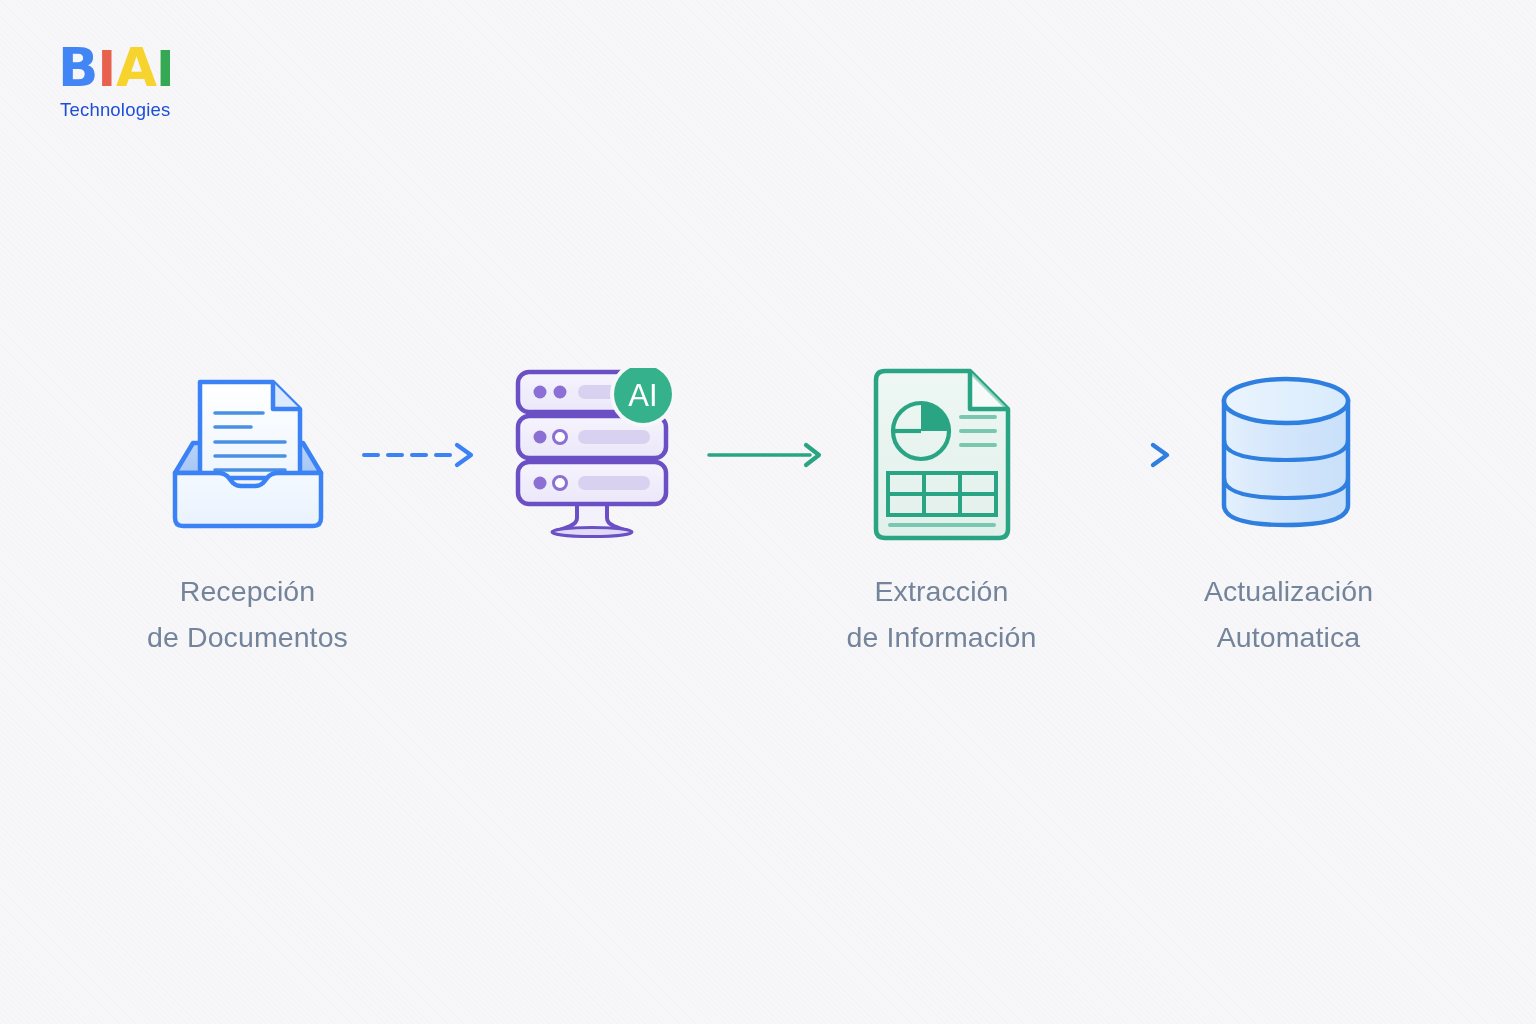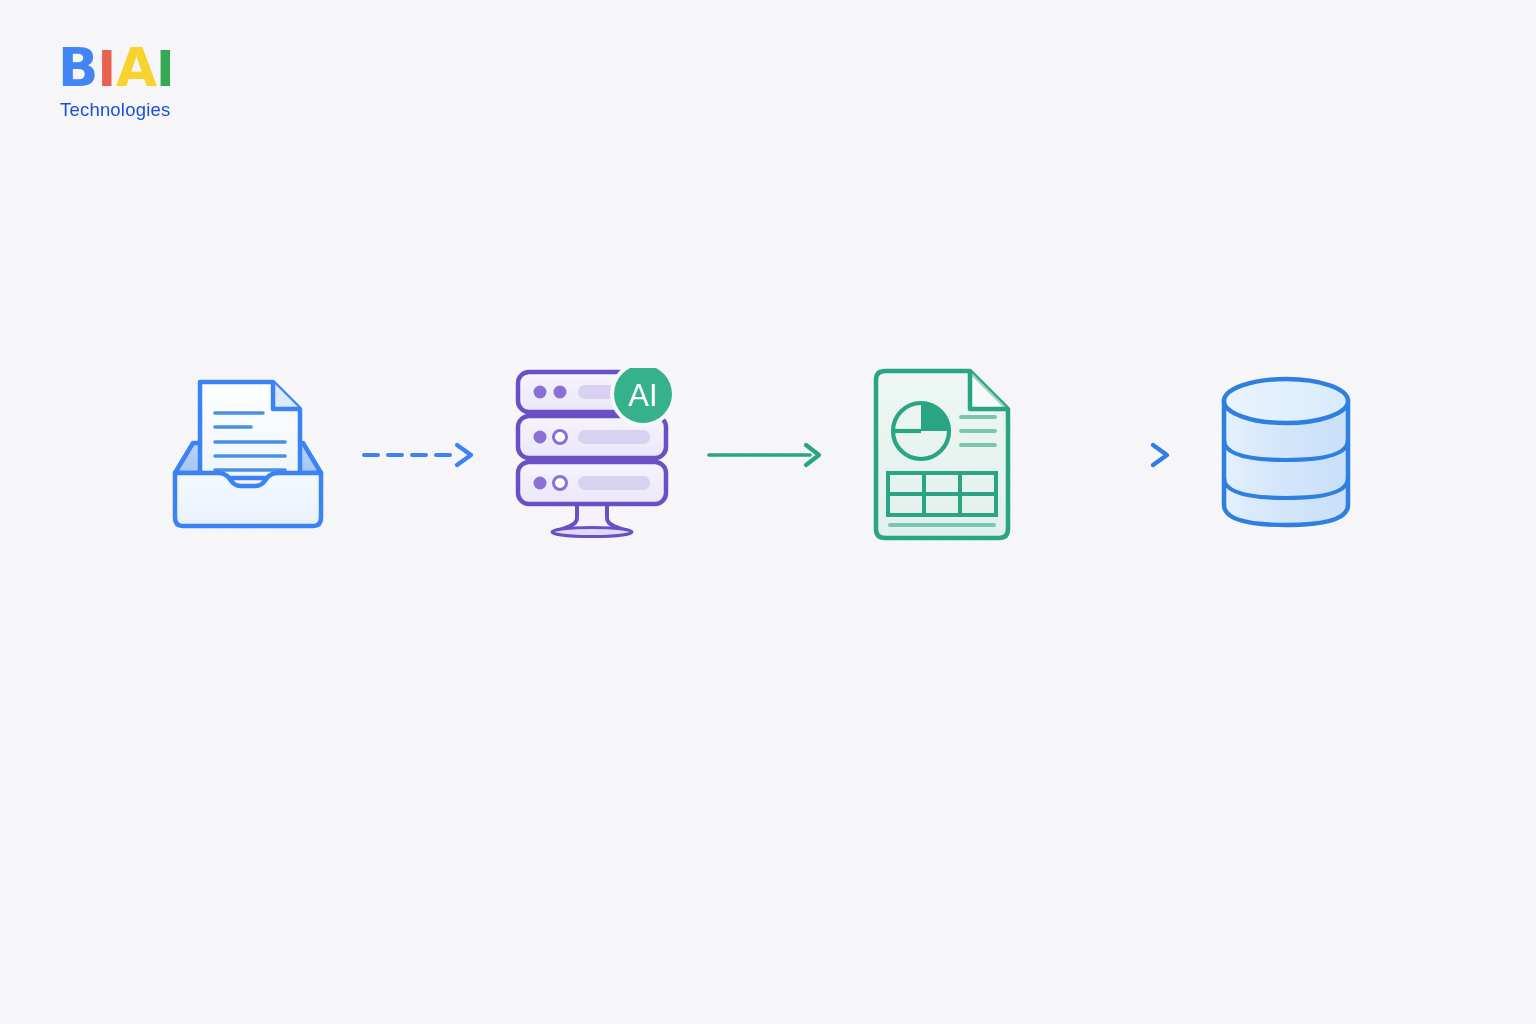--- a/index.html
+++ b/index.html
@@ -148,20 +148,22 @@
           <line x1="52" y1="43" x2="100" y2="43"></line>
           <line x1="52" y1="57" x2="88" y2="57"></line>
           <line x1="52" y1="72" x2="122" y2="72"></line>
           <line x1="52" y1="86" x2="122" y2="86"></line>
           <line x1="52" y1="100" x2="122" y2="100"></line>
         </g>
 
         <path d="M12 103 L55 103 Q62 103 66 108 L70 113 Q73 116 78 116 L92 116 Q97 116 100 113 L104 108 Q108 103 115 103 L158 103 L158 148 Q158 156 150 156 L20 156 Q12 156 12 148 Z" fill="url(#trayFront)" stroke="#3b82f6" stroke-width="4.5" stroke-linejoin="round"></path>
       </svg>
     </div>
+    <div class="step-label">Recepción
+de Documentos</div>
   </div>
 
   <div class="connector">
     <svg width="125" height="40" viewBox="0 0 125 40">
       <line x1="5" y1="20" x2="98" y2="20" stroke="#3b82f6" stroke-width="4" stroke-dasharray="14 10" stroke-linecap="round"></line>
       <path d="M98 10 L112 20 L98 30" fill="none" stroke="#3b82f6" stroke-width="4.2" stroke-linecap="round" stroke-linejoin="round"></path>
     </svg>
   </div>
 
   <div class="step">
@@ -231,20 +233,22 @@
 
         <g stroke="#2aa583" stroke-width="4" fill="none">
           <rect x="26" y="108" width="108" height="42"></rect>
           <line x1="26" y1="129" x2="134" y2="129"></line>
           <line x1="62" y1="108" x2="62" y2="150"></line>
           <line x1="98" y1="108" x2="98" y2="150"></line>
         </g>
         <line x1="28" y1="160" x2="132" y2="160" stroke="#79c8b1" stroke-width="4" stroke-linecap="round"></line>
       </svg>
     </div>
+    <div class="step-label">Extracción
+de Información</div>
   </div>
 
   <div class="connector">
     <svg width="125" height="40" viewBox="0 0 125 40">
       <defs>
         <linearGradient id="gbGrad" x1="0" y1="0" x2="1" y2="0">
           <stop offset="0%" stop-color="#2aa583"></stop>
           <stop offset="55%" stop-color="#2f7fe0"></stop>
           <stop offset="100%" stop-color="#2f7fe0"></stop>
         </linearGradient>
@@ -270,15 +274,17 @@
         </defs>
 
         <path d="M10 28 L10 132 Q10 152 72 152 Q134 152 134 132 L134 28 Z" fill="url(#dbGrad)" stroke="#2f7fe0" stroke-width="4.5"></path>
 
         <path d="M10 67 Q10 87 72 87 Q134 87 134 67" fill="none" stroke="#2f7fe0" stroke-width="4.2"></path>
         <path d="M10 105 Q10 125 72 125 Q134 125 134 105" fill="none" stroke="#2f7fe0" stroke-width="4.2"></path>
 
         <ellipse cx="72" cy="28" rx="62" ry="22" fill="url(#dbTop)" stroke="#2f7fe0" stroke-width="4.5"></ellipse>
       </svg>
     </div>
+    <div class="step-label">Actualización
+Automatica</div>
   </div>
 
 </div>
 
 </body></html>

